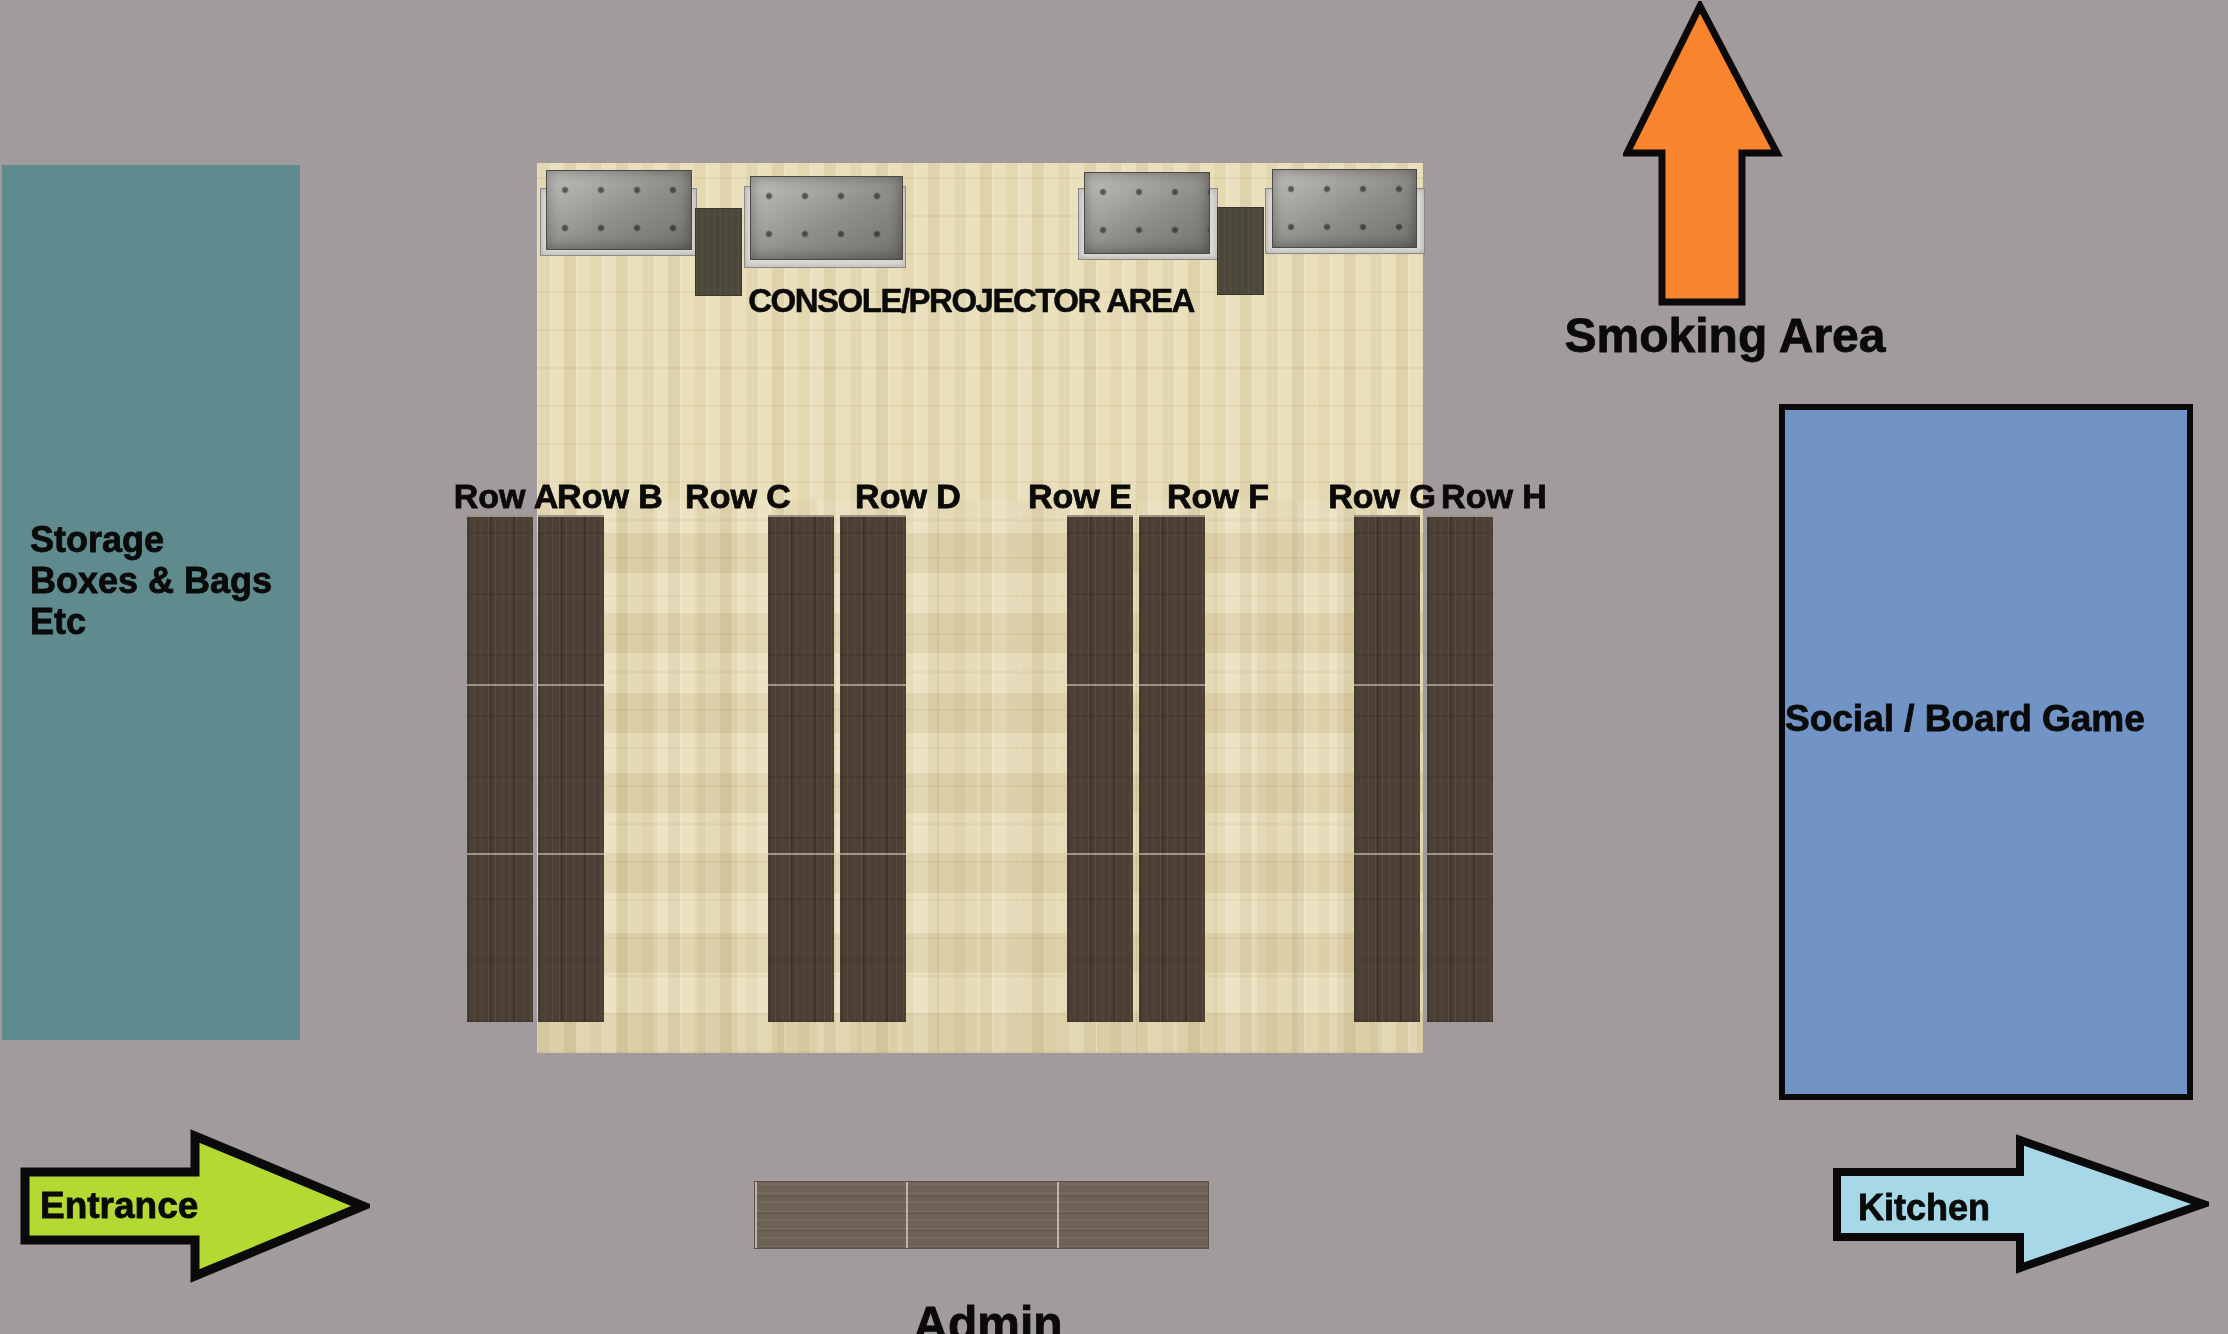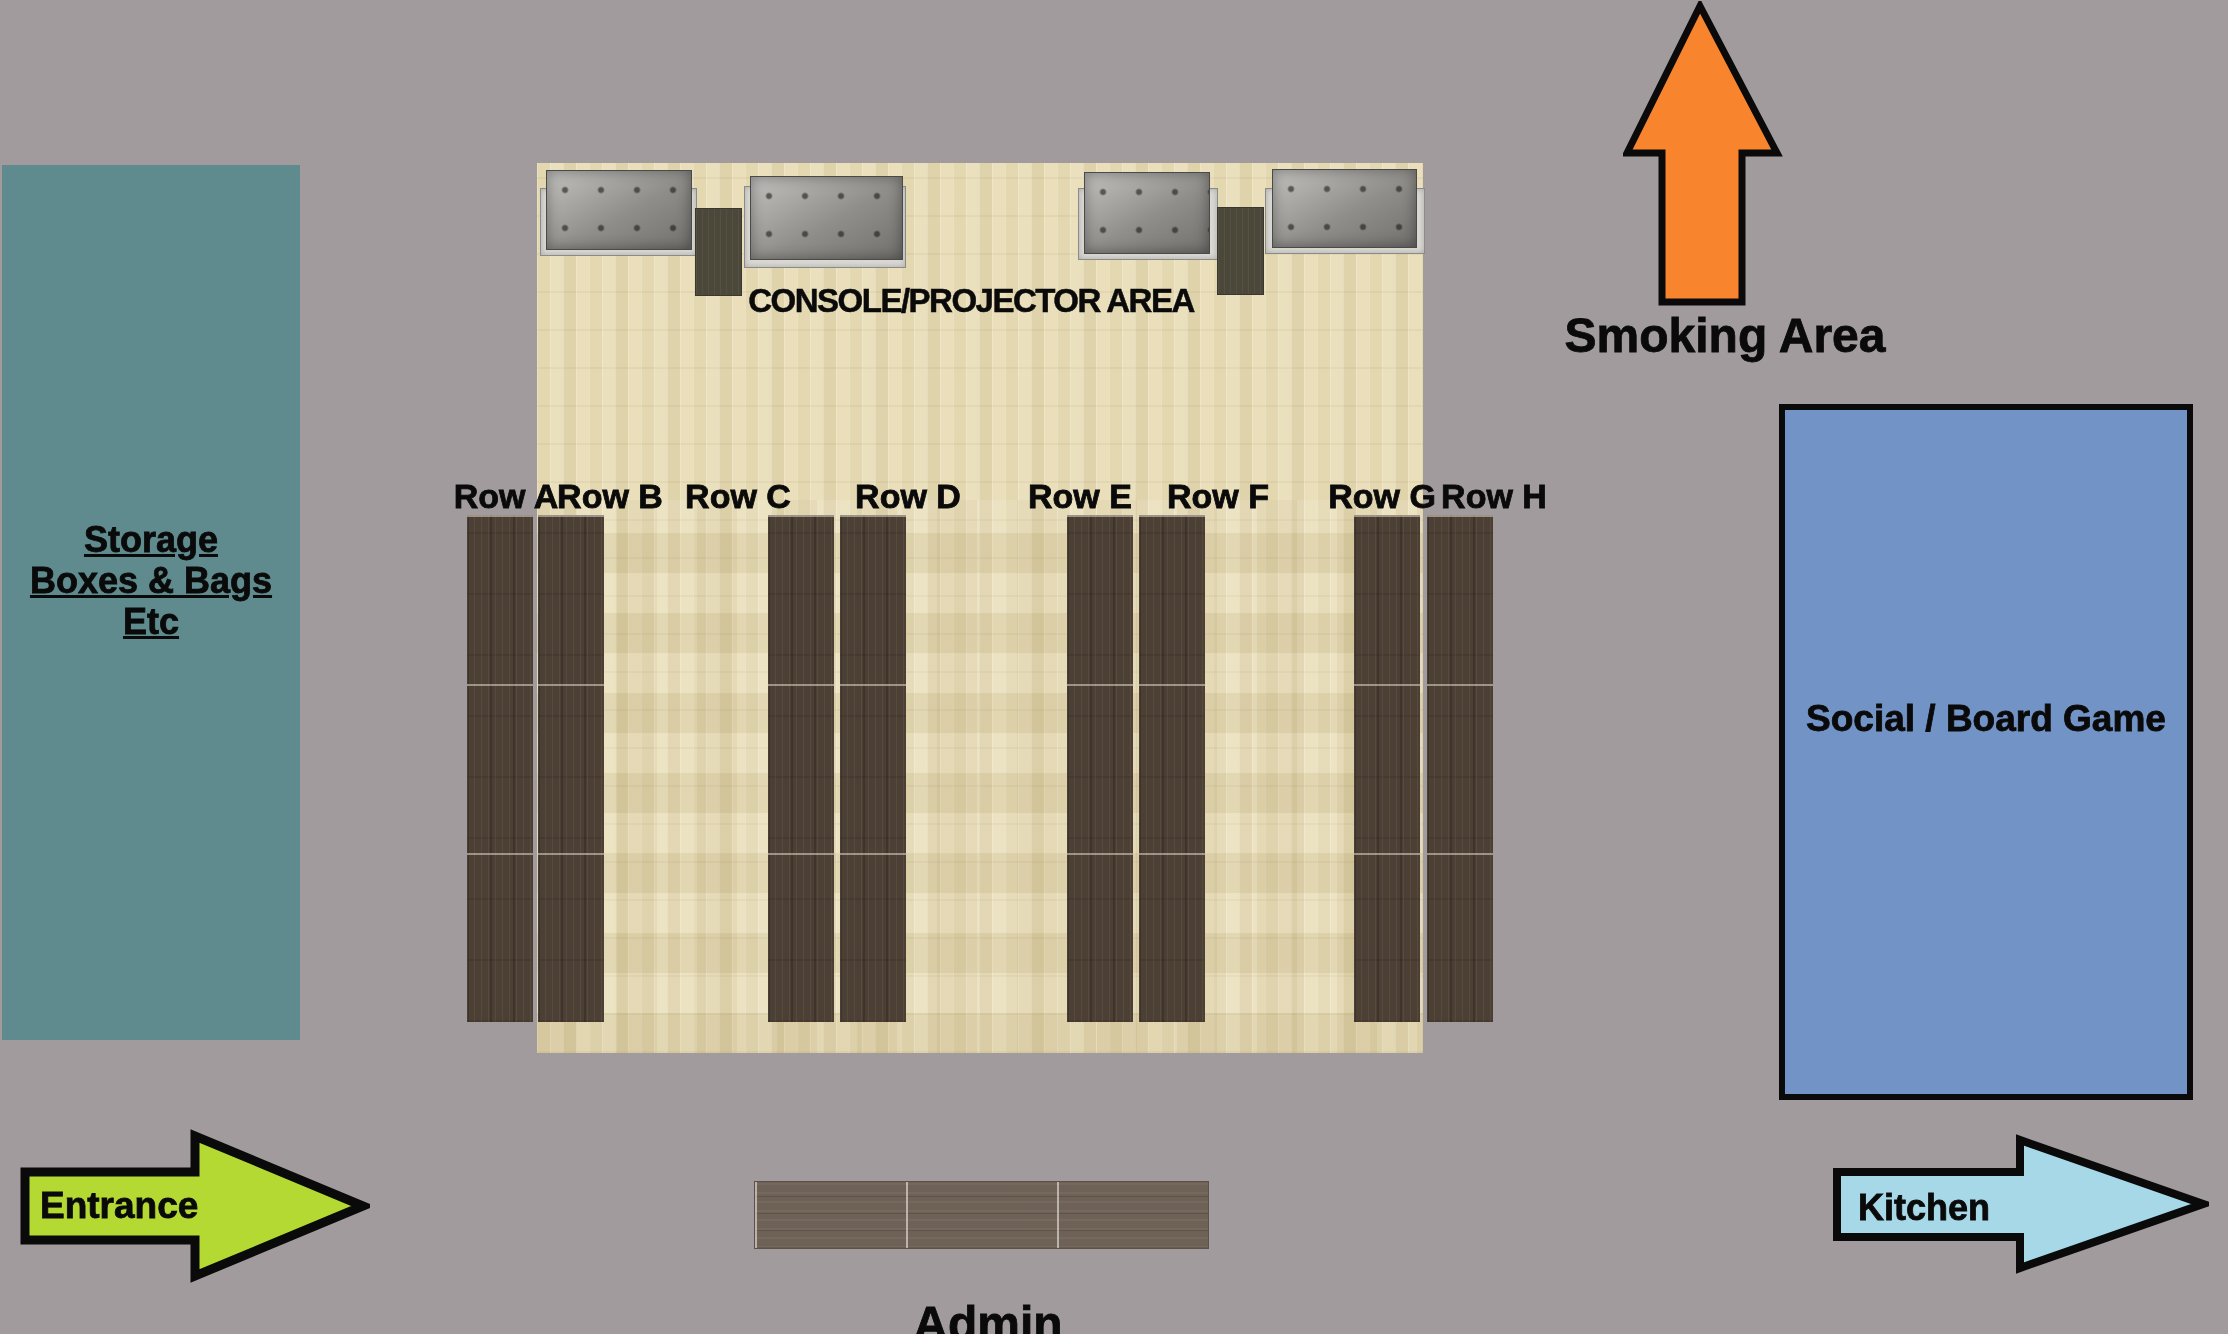--- a/index.html
+++ b/index.html
@@ -14,22 +14,22 @@
     -webkit-text-stroke:0.8px #0a0a0a;
   }
 
   
   #storage-zone{
     left:2px; top:165px; width:298px; height:875px;
     display:flex; flex-direction:column; align-items:center; justify-content:center;
   }
   #storage-zone .zone-text{
     transform:translateY(-22px);
-    text-align:center; font-size:36px; line-height:41px; font-weight:bold;
-    color:#0a0a0a;text-decoration:underline; -webkit-text-stroke:0.8px #0a0a0a;
+    text-align:left; font-size:36px; line-height:41px; font-weight:bold;
+    color:#0a0a0a; -webkit-text-stroke:0.8px #0a0a0a;
   }
 
   
   #floor{
     left:537px; top:163px; width:886px; height:890px;
     background-color:#e9deb8;
     background-image:
       repeating-linear-gradient(90deg, rgba(255,255,255,0.22) 0 1px, transparent 1px 13px),
       repeating-linear-gradient(90deg, rgba(139,115,62,0.06) 0 13px, rgba(255,255,255,0.07) 13px 26px, rgba(139,115,62,0.10) 26px 39px, rgba(255,255,255,0.03) 39px 52px),
       repeating-linear-gradient(0deg, rgba(139,115,62,0.08) 0 2px, transparent 2px 38px);
@@ -95,21 +95,21 @@
   .row-label{top:477px; font-size:34px; transform:translateX(-50%);}
   #row-label-a{left:471px;margin-left:35px;} #row-label-b{left:610px;}
   #row-label-c{left:738px;text-align:center;} #row-label-d{left:908px;}
   #row-label-e{left:1080px;} #row-label-f{left:1218px;}
   #row-label-g{left:1355px;margin-left:27px;} #row-label-h{left:1494px;}
 
   
   #social-zone{
     left:1779px; top:404px; width:414px; height:696px; box-sizing:border-box;
     border:6px solid #0a0a0a;
-    display:flex; flex-direction:column; align-items:center; justify-content:center;
+    display:flex; flex-direction:column; align-items:flex-start; justify-content:center;
   }
   #social-zone .zone-text{
     transform:translateY(-34px);
     text-align:center; font-size:37px; line-height:43px; font-weight:bold;
     color:#0a0a0a; -webkit-text-stroke:0.8px #0a0a0a;
   }
 
   
   .arrow-svg{position:absolute;}
   #smoking-arrow{left:1623px; top:1px;}

